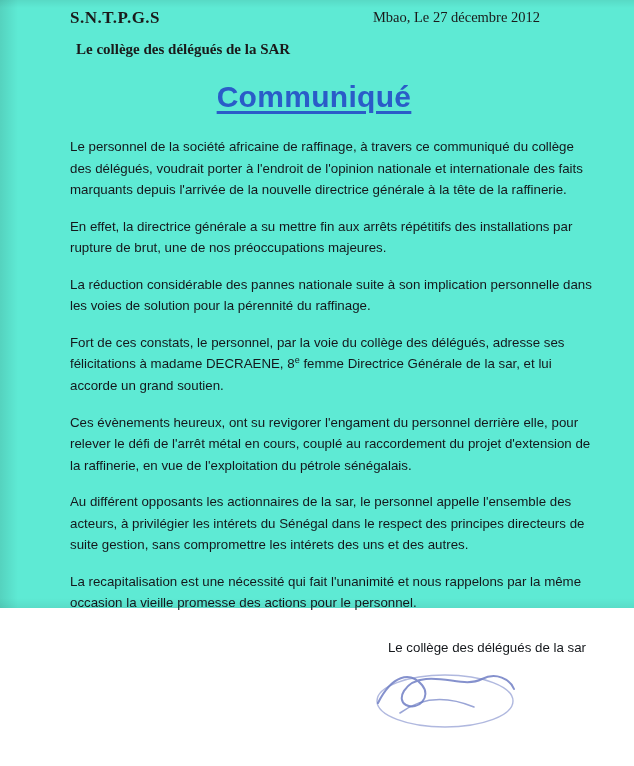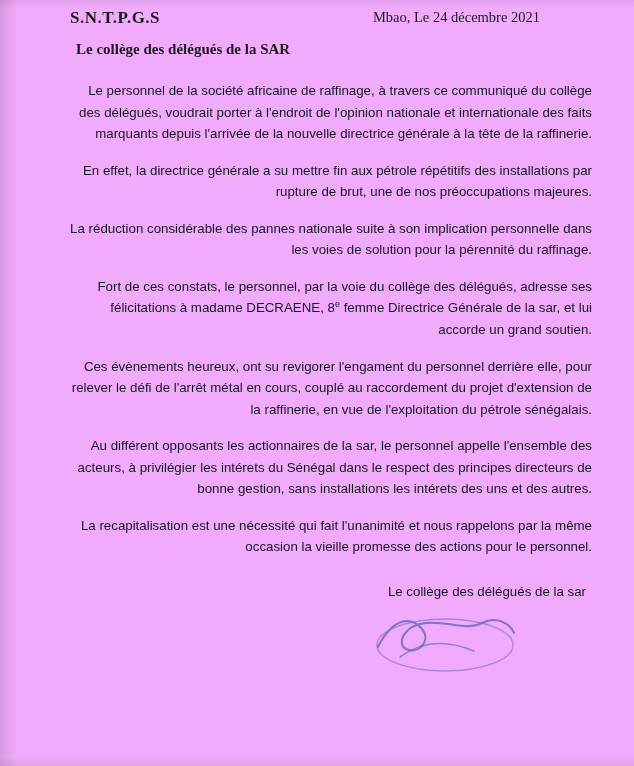--- a/index.html
+++ b/index.html
@@ -11,22 +11,22 @@
     width: 634px;
     height: 766px;
     font-family: "Liberation Sans", sans-serif;
     color: #111111;
     overflow: hidden;
     position: relative;
   }
   .page {
     position: relative;
     width: 634px;
-    height: 766px;
-    background: #f0abfc;
+    height: 608px;
+    background: #5eead4;
     box-sizing: border-box;
     padding: 6px 36px 14px 70px;
   }
   .header-row {
     display: flex;
     align-items: flex-start;
     justify-content: space-between;
     margin-top: 2px;
   }
   .org-name {
@@ -69,21 +69,21 @@
   .body-block {
     margin-top: 22px;
     padding-right: 6px;
   }
   p.para {
     font-family: "Liberation Sans", sans-serif;
     font-size: 13.3px;
     line-height: 1.62;
     color: #15181c;
     margin: 0 0 15px 0;
-    text-align: right;
+    text-align: left;
   }
   .sup {
     font-size: 9px;
     vertical-align: super;
   }
   .signature-line {
     margin-top: 26px;
     text-align: right;
     font-family: "Liberation Sans", sans-serif;
     font-size: 13.3px;
@@ -137,33 +137,34 @@
 <body>
 
 <div class="page">
 
   <div class="edge-shadow-left"></div>
   <div class="edge-shadow-top"></div>
   <div class="edge-shadow-bottom"></div>
 
   <div class="header-row">
     <div class="org-name">S.N.T.P.G.S</div>
-    <div class="place-date">Mbao, Le 24 décembre 2021</div>
+    <div class="place-date">Mbao, Le 27 décembre 2012</div>
   </div>
 
   <div class="subtitle">Le collège des délégués de la SAR</div>
 
+  <div class="doc-title">Communiqué</div>
 
   <div class="body-block">
     <p class="para">Le personnel de la société africaine de raffinage, à travers ce communiqué du collège des délégués, voudrait porter à l'endroit de l'opinion nationale et internationale des faits marquants depuis l'arrivée de la nouvelle directrice générale à la tête de la raffinerie.</p>
-    <p class="para">En effet, la directrice générale a su mettre fin aux pétrole répétitifs des installations par rupture de brut, une de nos préoccupations majeures.</p>
+    <p class="para">En effet, la directrice générale a su mettre fin aux arrêts répétitifs des installations par rupture de brut, une de nos préoccupations majeures.</p>
     <p class="para">La réduction considérable des pannes nationale suite à son implication personnelle dans les voies de solution pour la pérennité du raffinage.</p>
     <p class="para"><span>Fort de ces constats, le personnel, par la voie du collège des délégués, adresse ses félicitations à madame DECRAENE, 8</span><span class="sup">e</span><span> femme Directrice Générale de la sar, et lui accorde un grand soutien.</span></p>
     <p class="para">Ces évènements heureux, ont su revigorer l'engament du personnel derrière elle, pour relever le défi de l'arrêt métal en cours, couplé au raccordement du projet d'extension de la raffinerie, en vue de l'exploitation du pétrole sénégalais.</p>
-    <p class="para">Au différent opposants les actionnaires de la sar, le personnel appelle l'ensemble des acteurs, à privilégier les intérets du Sénégal dans le respect des principes directeurs de bonne gestion, sans installations les intérets des uns et des autres.</p>
+    <p class="para">Au différent opposants les actionnaires de la sar, le personnel appelle l'ensemble des acteurs, à privilégier les intérets du Sénégal dans le respect des principes directeurs de suite gestion, sans compromettre les intérets des uns et des autres.</p>
     <p class="para">La recapitalisation est une nécessité qui fait l'unanimité et nous rappelons par la même occasion la vieille promesse des actions pour le personnel.</p>
   </div>
 
   <div class="signature-line">Le collège des délégués de la sar</div>
 
   <div class="sign-area">
     <div class="stamp">
       <svg class="scribble" viewBox="0 0 150 62" xmlns="http://www.w3.org/2000/svg">
         <path d="M8 36 C 22 8, 40 4, 52 18 C 62 30, 48 44, 36 38 C 26 33, 34 14, 56 12 C 78 10, 96 20, 112 12 C 126 5, 140 12, 144 22" fill="none" stroke="#3f54b0" stroke-width="2" stroke-linecap="round" opacity="0.85"></path>
         <path d="M30 46 C 54 28, 80 30, 104 40" fill="none" stroke="#3f54b0" stroke-width="1.6" stroke-linecap="round" opacity="0.7"></path>

